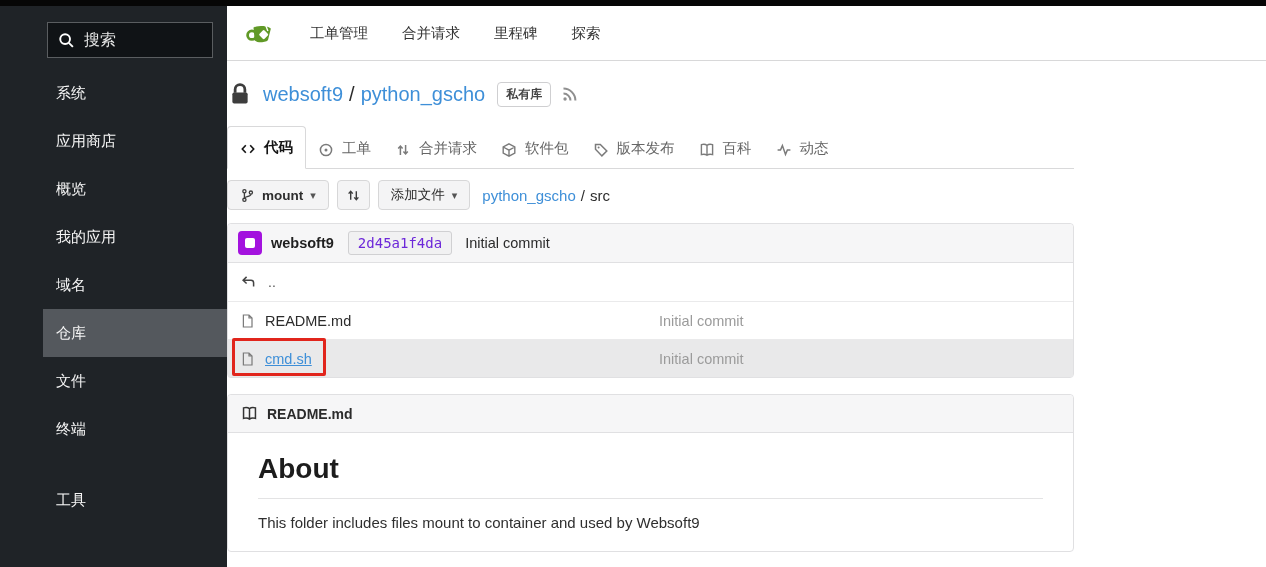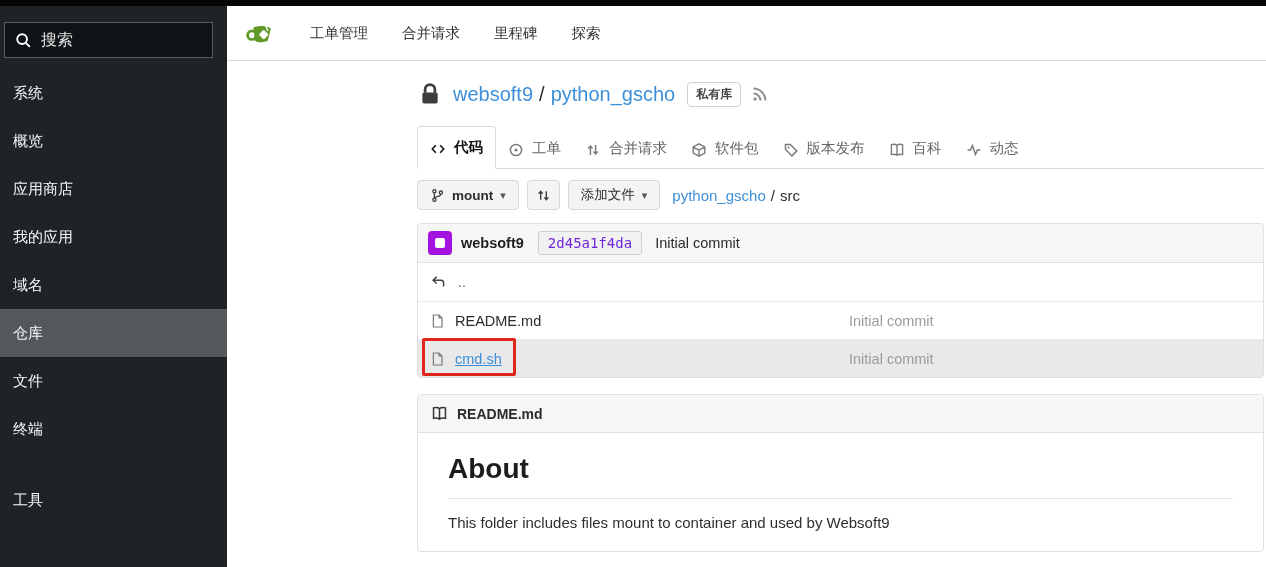--- a/index.html
+++ b/index.html
@@ -3,40 +3,40 @@
 <meta charset="utf-8">
 <style>
   * { margin:0; padding:0; box-sizing:border-box; }
   html,body { width:1266px; height:567px; overflow:hidden; background:#fff;
     font-family:"Liberation Sans","DejaVu Sans",sans-serif; }
 
   
   .top-strip { position:absolute; left:0; top:0; width:1266px; height:6px; background:#060606; z-index:30; }
 
   
-  .sidebar { position:absolute; left:0; top:6px; width:227px; height:561px; background:#1f2327; z-index:20; }
+  .sidebar { position:absolute; left:0; top:6px; width:227px; height:561px; background:#1f2327; z-index:20;padding-left:43px; }
   .search-box { margin:16px 14px 0 4px; height:36px; background:#101316; border:1px solid #5a5d60;
     display:flex; align-items:center; padding:0 10px; }
   .search-box svg { flex:0 0 auto; margin-right:9px; }
   .search-input { background:transparent; border:none; outline:none; color:#f5f5f5; font-size:16px; width:140px;
     font-family:inherit; }
   .search-input::placeholder { color:#f0f0f0; opacity:.95; }
   .side-nav { margin-top:11px; }
   .side-item { height:48px; display:flex; align-items:center; padding-left:13px; color:#f6f6f6;
     font-size:15px; cursor:pointer; }
   .side-item.active { background:#54585d; }
   .side-item.section-gap { margin-top:23px; }
 
   
   .main { position:absolute; left:227px; top:6px; width:1039px; height:561px; background:#fff; }
   .topnav { height:55px; border-bottom:1px solid #d8d8d9; display:flex; align-items:center; padding-left:19px; }
   .logo { width:30px; height:30px; margin-right:34px; cursor:pointer; }
   .nav-item { font-size:14.5px; color:#333; margin-right:34px; cursor:pointer; font-weight:500; }
 
-  .content { margin-left:190px; width:847px; }
+  .content { width:847px; }
 
   
   .repo-header { display:flex; align-items:center; margin-top:17px; height:32px; }
   .lock-ic { color:#3d3d3d; margin-right:10px; display:flex; }
   .repo-title { font-size:20px; }
   .repo-title a { color:#3e8fd8; text-decoration:none; cursor:pointer; }
   .repo-sep { color:#2b2b2b; margin:0 6px; }
   .vis-badge { margin-left:12px; border:1px solid #cfcfd1; border-radius:4px; padding:3px 8px;
     font-size:12px; color:#454545; font-weight:600; background:#fff; }
   .rss-ic { margin-left:10px; color:#8f8f8f; display:flex; cursor:pointer; }
@@ -103,22 +103,22 @@
 <div class="sidebar">
   <div class="search-box">
     <svg width="17" height="17" viewBox="0 0 16 16" fill="none" stroke="#fff" stroke-width="1.8">
         <circle cx="6.7" cy="6.7" r="4.6"></circle>
         <path d="M10.2 10.2 L14 14"></path>
       </svg>
     <input class="search-input" type="text" placeholder="搜索" style="">
   </div>
   <div class="side-nav">
     <div class="side-item">系统</div>
+    <div class="side-item">应用商店</div>
     <div class="side-item">概览</div>
-    <div class="side-item">应用商店</div>
     <div class="side-item">我的应用</div>
     <div class="side-item">域名</div>
     <div class="side-item active">仓库</div>
     <div class="side-item">文件</div>
     <div class="side-item">终端</div>
     <div class="side-item section-gap">工具</div>
   </div>
 </div>
 
 <div class="main">

